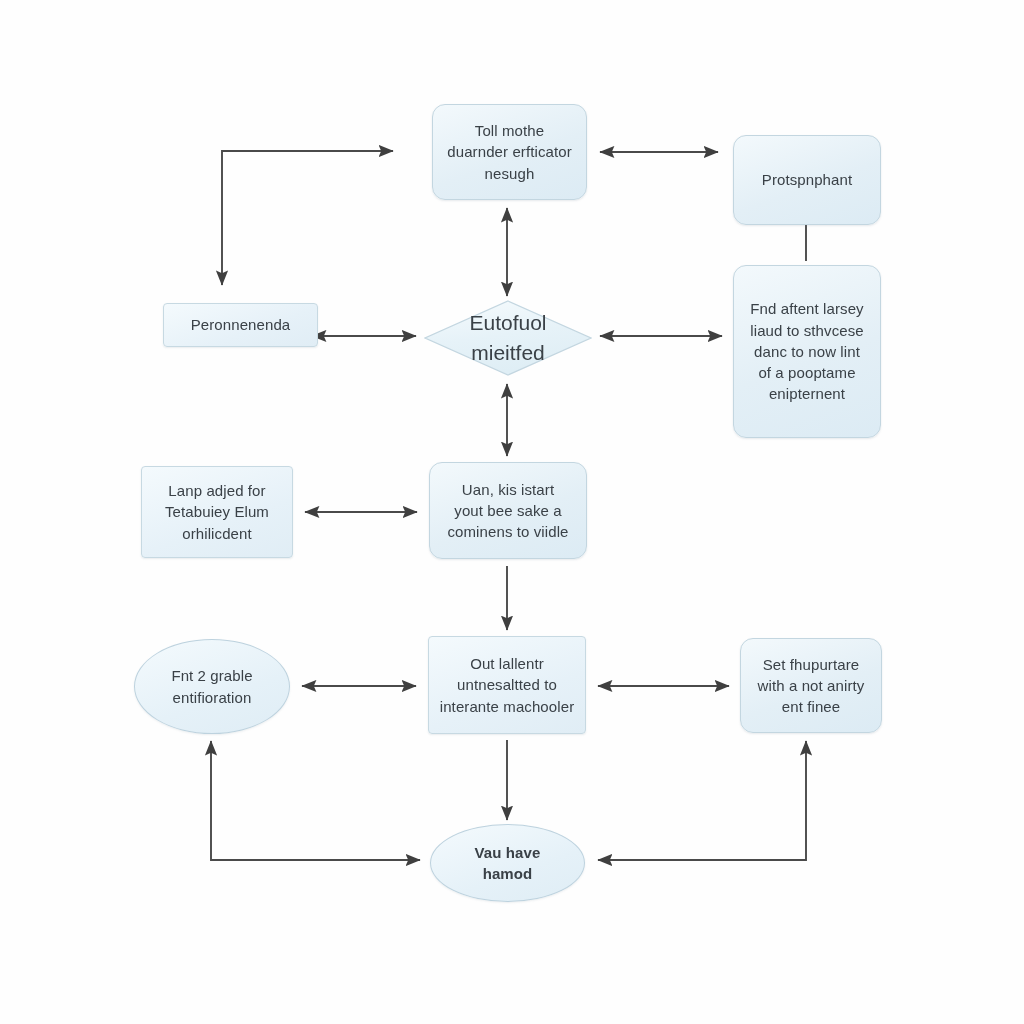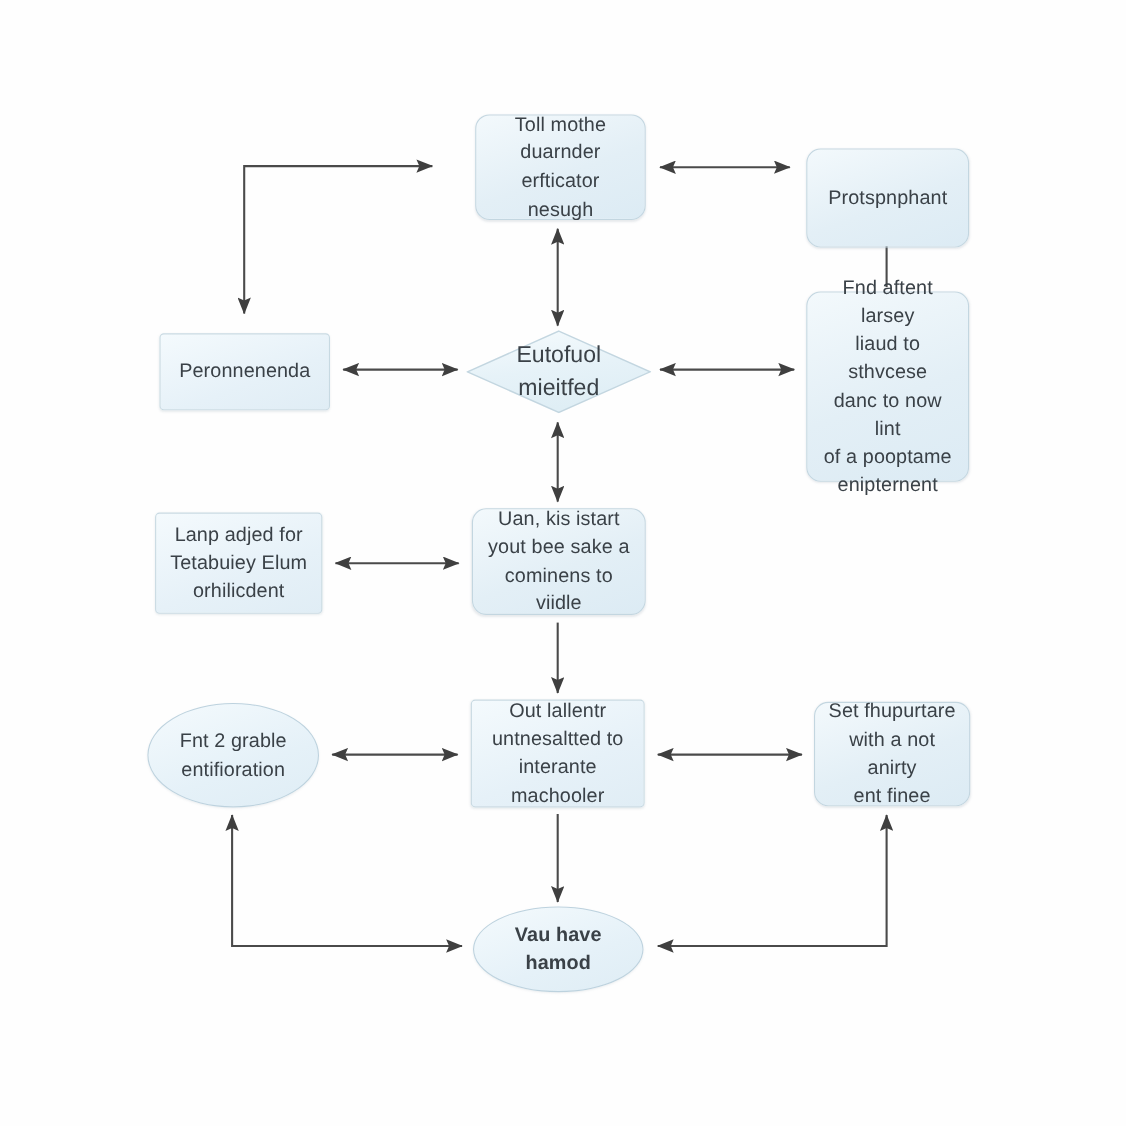--- a/index.html
+++ b/index.html
@@ -24,21 +24,21 @@
     pointer-events: none;
   }
   .node {
     position: absolute;
     box-sizing: border-box;
     display: flex;
     align-items: center;
     justify-content: center;
     text-align: center;
     color: #3a4147;
-    font-size: 18px;
+    font-size: 15px;
     line-height: 1.42;
     letter-spacing: 0.1px;
     padding: 6px 10px;
   }
   .node .label {
     display: block;
     white-space: pre-line;
   }
   .rect {
     background: linear-gradient(160deg, #f3f9fc 0%, #e3eff6 55%, #dcebf4 100%);
@@ -114,21 +114,21 @@
 
   <div id="node-layer">
       <div class="node rect" style="left: 432px; top: 104px; width: 155px; height: 96px;">
         <span class="label">Toll mothe
 duarnder erfticator
 nesugh</span>
       </div>
       <div class="node rect" style="left: 733px; top: 107px; width: 148px; height: 90px; margin-top: 28px;">
         <span class="label">Protspnphant</span>
       </div>
-      <div class="node rect-sharp" style="left: 145px; top: 303px; width: 155px; height: 70px; text-align: right;">
+      <div class="node rect-sharp" style="left: 163px; top: 303px; width: 155px; height: 44px; text-align: right;">
         <span class="label">Peronnenenda</span>
       </div>
       <div class="diamond-wrap" style="left: 424px; top: 300px; width: 168px; height: 76px;">
         <svg class="diamond-shape" viewBox="0 0 168 76">
           <defs>
             <linearGradient id="dg3" x1="0" y1="0" x2="0.3" y2="1">
               <stop offset="0" stop-color="#f6fbfd"></stop>
               <stop offset="0.55" stop-color="#e6f2f8"></stop>
               <stop offset="1" stop-color="#dfeef5"></stop>
             </linearGradient>

